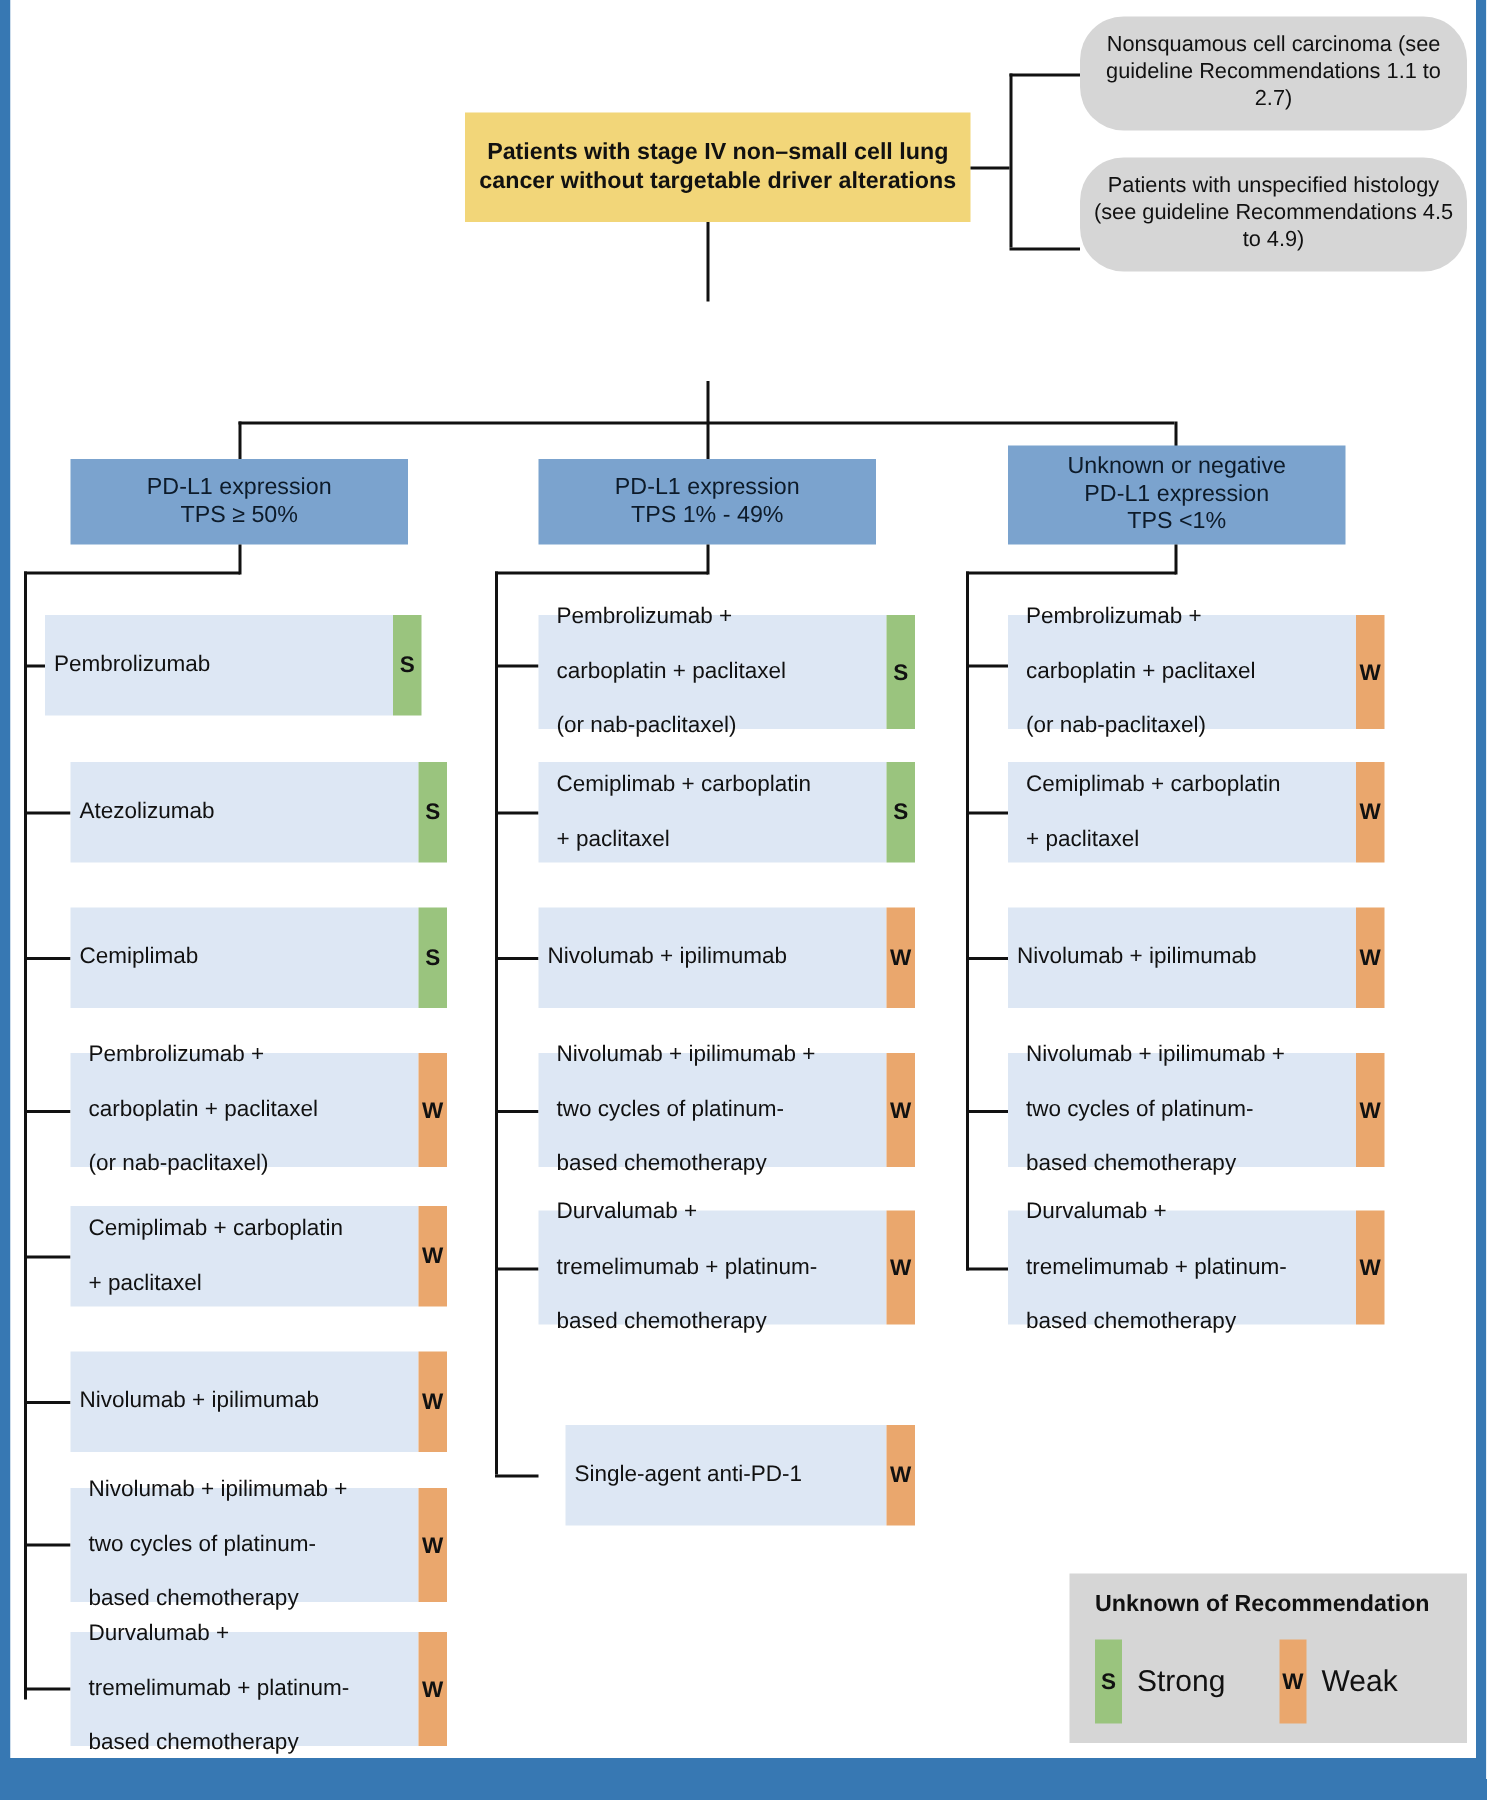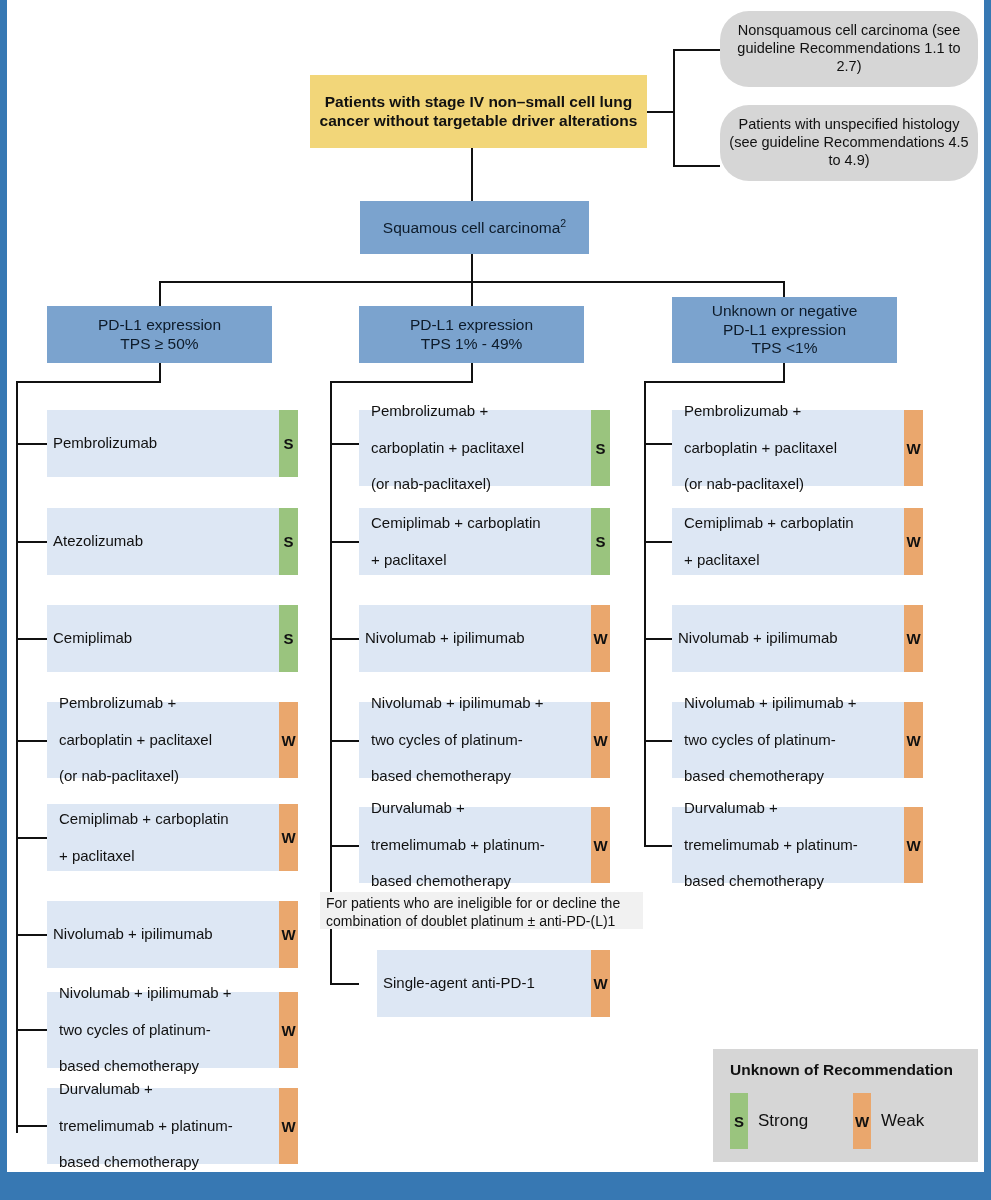--- a/index.html
+++ b/index.html
@@ -38,21 +38,21 @@
   .v{position:absolute;width:0;border-left:2.2px solid #111;}
 
   .note{position:absolute;background:#f1f1f1;color:#111;font-size:14px;line-height:1.25;text-align:left;padding:3px 4px 3px 6px;box-sizing:border-box;}
 
   #legend{position:absolute;background:#d6d6d6;box-sizing:border-box;}
   #legend .ltitle{font-weight:bold;font-size:15.5px;color:#111;position:absolute;left:17px;top:12px;}
   .lgitem{position:absolute;display:flex;align-items:center;}
   .lgitem .swatch{width:18px;height:56px;display:flex;align-items:center;justify-content:center;font-weight:bold;font-size:15px;color:#111;}
   .lgitem .swatch.S{background:#9ac47e;}
   .lgitem .swatch.W{background:#eaa76d;}
-  .lgitem .lbl{font-size:17px;color:#111;margin-left:10px;}
+  .lgitem .lbl{font-size:20px;color:#111;margin-left:10px;}
 
   sup{font-size:0.68em;vertical-align:super;}
 </style>
 </head>
 <body>
 
 <div id="page">
 
   <div id="frame-left"></div>
   <div id="frame-right"></div>
@@ -71,25 +71,20 @@
 
     <div class="node gray" style="left:713px;top:11px;width:258px;height:76px;">
       <span class="txt">Nonsquamous cell carcinoma (see guideline Recommendations 1.1 to 2.7)</span>
     </div>
     <div class="node gray" style="left:713px;top:105px;width:258px;height:76px;">
       <span class="txt">Patients with unspecified histology (see guideline Recommendations 4.5 to 4.9)</span>
     </div>
 
     <div class="v" style="left:464px;top:148px;height:53px;"></div>
 
-    <div class="node blue" style="left:353px;top:201px;width:229px;height:53px;">
-      <span class="txt">
-        <span>Squamous cell carcinoma</span><sup>2</sup>
-      </span>
-    </div>
 
     <div class="v" style="left:464px;top:254px;height:52px;"></div>
     <div class="h" style="left:152px;top:281px;width:624px;"></div>
     <div class="v" style="left:152px;top:281px;height:25px;"></div>
     <div class="v" style="left:776px;top:281px;height:25px;"></div>
 
     <div class="node blue" style="left:40px;top:306px;width:225px;height:57px;">
       <span class="txt">
         <span>PD-L1 expression</span><br>
         <span>TPS ≥ 50%</span>
@@ -116,21 +111,21 @@
     <div class="v" style="left:9px;top:381px;height:752px;"></div>
     <div class="h" style="left:9px;top:443px;width:31px;"></div>
     <div class="h" style="left:9px;top:541px;width:31px;"></div>
     <div class="h" style="left:9px;top:638px;width:31px;"></div>
     <div class="h" style="left:9px;top:740px;width:31px;"></div>
     <div class="h" style="left:9px;top:837px;width:31px;"></div>
     <div class="h" style="left:9px;top:934px;width:31px;"></div>
     <div class="h" style="left:9px;top:1029px;width:31px;"></div>
     <div class="h" style="left:9px;top:1125px;width:31px;"></div>
 
-    <div class="trow" style="left:40px;top:410px;width:251px;height:67px;">
+    <div class="trow" style="left:23px;top:410px;width:251px;height:67px;">
       <div class="body">
           <span>Pembrolizumab</span>
         </div>
       <div class="chip S">S</div>
     </div>
     <div class="trow" style="left:40px;top:508px;width:251px;height:67px;">
       <div class="body">
           <span>Atezolizumab</span>
         </div>
       <div class="chip S">S</div>
@@ -236,21 +231,20 @@
       <div class="body">
           <span>
         <span>Durvalumab +</span><br>
         <span>tremelimumab + platinum-</span><br>
         <span>based chemotherapy</span>
       </span>
         </div>
       <div class="chip W">W</div>
     </div>
 
-    <div class="note" style="left:313px;top:892px;width:323px;height:37px;">For patients who are ineligible for or decline the combination of doublet platinum ± anti-PD-(L)1</div>
 
     <div class="trow" style="left:352px;top:950px;width:251px;height:67px;padding-left:18px;">
       <div class="body">
           <span>Single-agent anti-PD-1</span>
         </div>
       <div class="chip W">W</div>
     </div>
 
     <div class="h" style="left:637px;top:381px;width:140px;"></div>
     <div class="v" style="left:776px;top:363px;height:20px;"></div>

